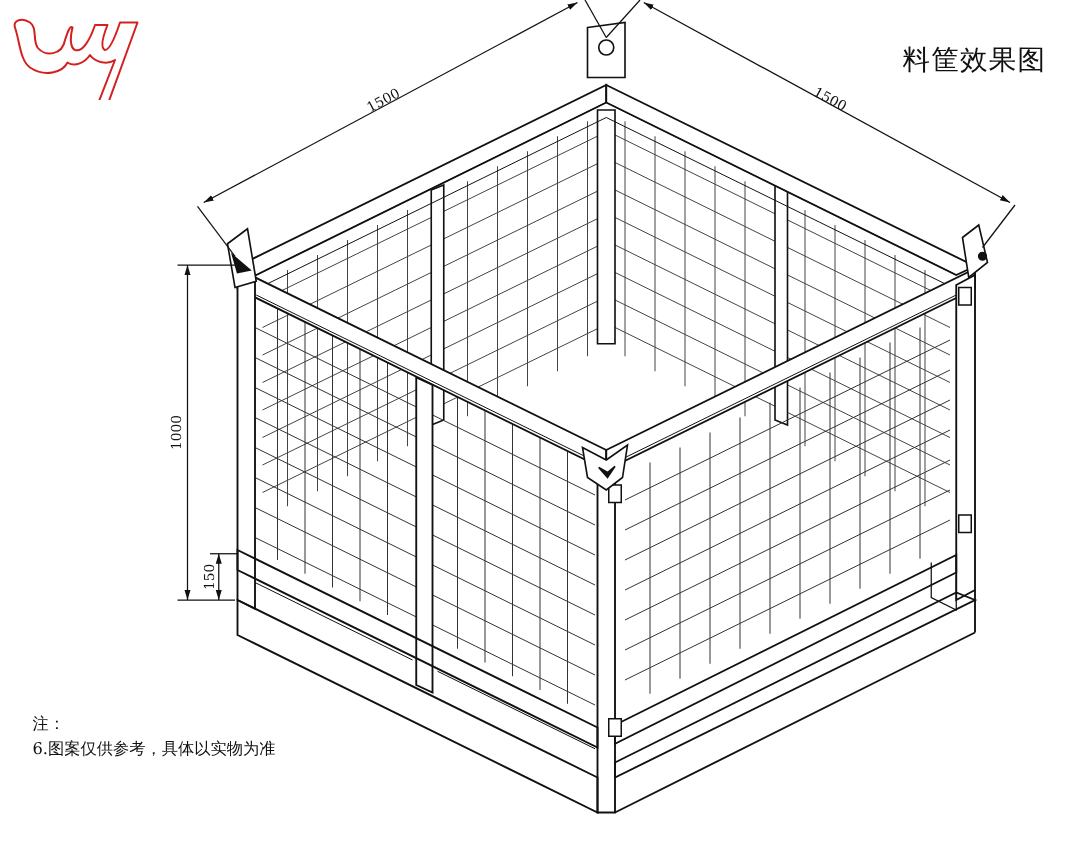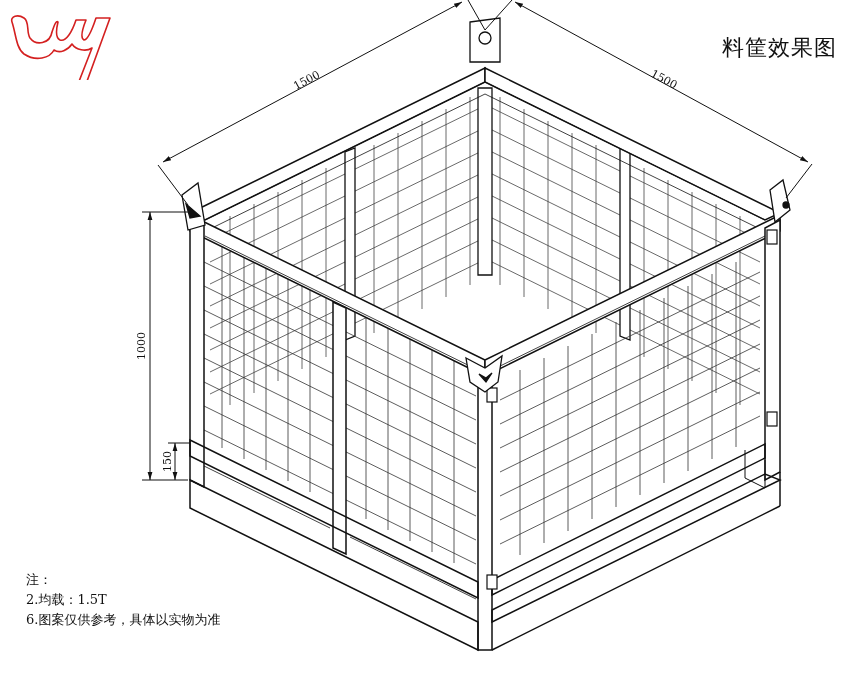--- a/index.html
+++ b/index.html
@@ -216,15 +216,14 @@
   <g fill="#111" font-size="11">
     <text transform="translate(296,90) rotate(-28)">1500</text>
     <text transform="translate(650,76) rotate(28)">1500</text>
     <text transform="translate(145,360) rotate(-90)">1000</text>
     <text transform="translate(171,472) rotate(-90)">150</text>
   </g>
 </svg>
 
 <div class="notes">
   <div>注：</div>
-  <div>2.均载：1.5T</div>
   <div>6.图案仅供参考，具体以实物为准</div>
 </div>
 
 </body></html>

